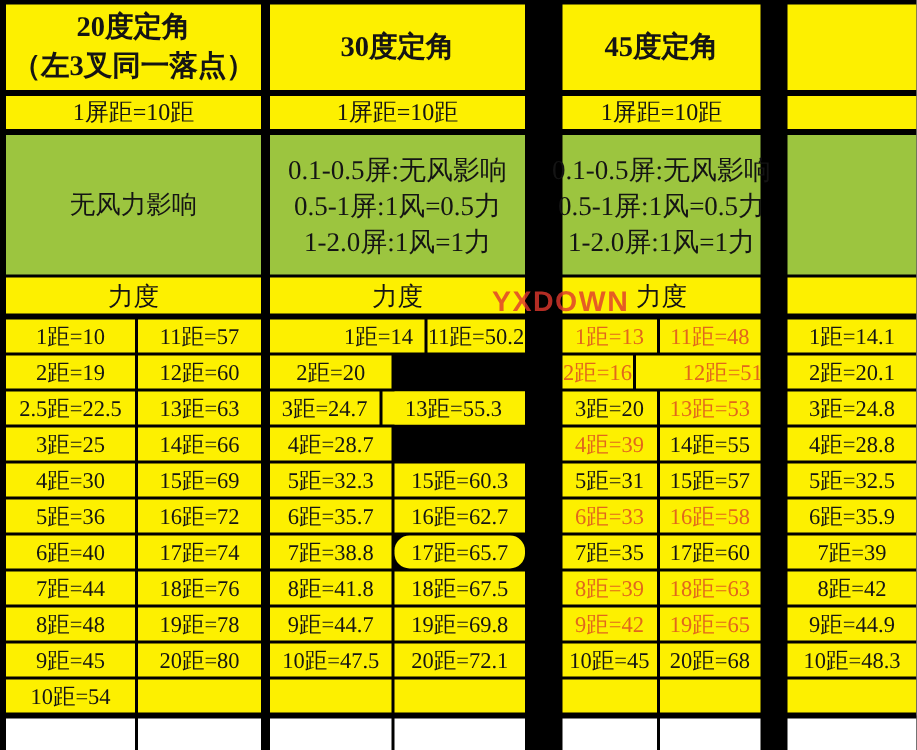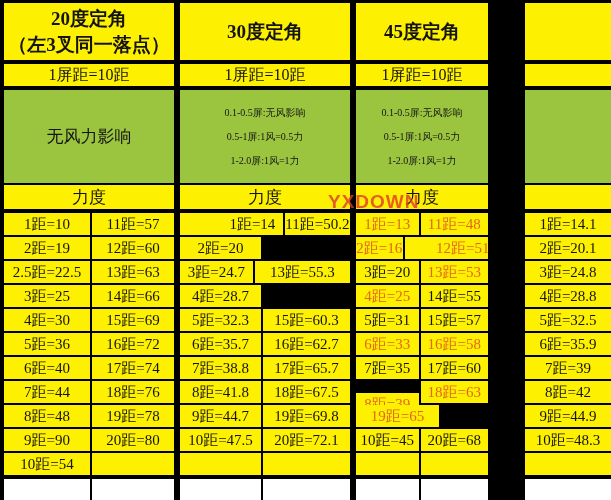--- a/index.html
+++ b/index.html
@@ -11,21 +11,21 @@
   }
   .col{position:absolute;top:0;height:500px;}
   .cell{
     background:var(--yellow,#FDF000);
     display:flex;flex-direction:column;justify-content:center;align-items:center;
     text-align:center;white-space:nowrap;box-sizing:border-box;
   }
   .c-head{height:57px;margin-top:3px;margin-bottom:4px;font-weight:bold;font-size:19px;line-height:26px;}
   .c-screen{height:22px;margin-bottom:4px;font-size:16px;}
   .c-wind{height:93px;margin-bottom:2px;background:var(--green,#9CC53F);font-size:17px;}
-  .c-wind.multi{font-size:10px;line-height:24px;}
+  .c-wind.multi{font-size:18px;line-height:24px;}
   .c-power{height:24px;margin-bottom:4px;font-size:17px;}
   .d-row{display:flex;gap:2px;height:22px;margin-bottom:2px;}
   .dcell{
     background:var(--yellow,#FDF000);height:22px;
     display:flex;justify-content:center;align-items:center;
     font-size:15px;white-space:nowrap;overflow:hidden;
   }
   .dcell.hl{color:var(--highlight,#E2671C);}
   .white-row{display:flex;gap:2px;height:25px;border-top:2px solid var(--border,#000);box-sizing:border-box;}
   .wcell{background:#fff;height:23px;}
@@ -84,21 +84,21 @@
         </div>
         <div class="d-row">
           <div class="dcell" style="width: 86px;">7距=44</div>
           <div class="dcell" style="width: 82px;">18距=76</div>
         </div>
         <div class="d-row">
           <div class="dcell" style="width: 86px;">8距=48</div>
           <div class="dcell" style="width: 82px;">19距=78</div>
         </div>
         <div class="d-row">
-          <div class="dcell" style="width: 86px;">9距=90</div>
+          <div class="dcell" style="width: 86px;">9距=45</div>
           <div class="dcell" style="width: 82px;">20距=80</div>
         </div>
         <div class="d-row">
           <div class="dcell" style="width: 86px;">10距=54</div>
           <div class="dcell" style="width: 82px;"></div>
         </div>
         <div class="white-row">
           <div class="wcell" style="width: 86px;"></div>
           <div class="wcell" style="width: 82px;"></div>
         </div>
@@ -135,21 +135,21 @@
         <div class="d-row">
           <div class="dcell" style="width: 81px;">5距=32.3</div>
           <div class="dcell" style="width: 87px;">15距=60.3</div>
         </div>
         <div class="d-row">
           <div class="dcell" style="width: 81px;">6距=35.7</div>
           <div class="dcell" style="width: 87px;">16距=62.7</div>
         </div>
         <div class="d-row">
           <div class="dcell" style="width: 81px;">7距=38.8</div>
-          <div class="dcell" style="width: 87px;">17距=65.7</div>
+          <div class="dcell" style="width: 87px; border-radius: 10px;">17距=65.7</div>
         </div>
         <div class="d-row">
           <div class="dcell" style="width: 81px;">8距=41.8</div>
           <div class="dcell" style="width: 87px;">18距=67.5</div>
         </div>
         <div class="d-row">
           <div class="dcell" style="width: 81px;">9距=44.7</div>
           <div class="dcell" style="width: 87px;">19距=69.8</div>
         </div>
         <div class="d-row">
@@ -160,21 +160,21 @@
           <div class="dcell" style="width: 81px;"></div>
           <div class="dcell" style="width: 87px;"></div>
         </div>
         <div class="white-row">
           <div class="wcell" style="width: 81px;"></div>
           <div class="wcell" style="width: 87px;"></div>
         </div>
       </div>
   </div>
 
-  <div class="col" style="left:356px;width:132px;">
+  <div class="col" style="left:375px;width:132px;">
     <div class="cell c-head">
         <div>45度定角</div>
       </div>
     <div class="cell c-screen">1屏距=10距</div>
     <div class="cell c-wind multi">
         <div>0.1-0.5屏:无风影响</div>
         <div>0.5-1屏:1风=0.5力</div>
         <div>1-2.0屏:1风=1力</div>
       </div>
     <div class="cell c-power">力度</div>
@@ -185,40 +185,41 @@
         </div>
         <div class="d-row">
           <div class="dcell hl" style="width: 77px;">2距=16</div>
           <div class="dcell hl" style="width: 83px; padding-left: 33px;">12距=51</div>
         </div>
         <div class="d-row">
           <div class="dcell" style="width: 77px;">3距=20</div>
           <div class="dcell hl" style="width: 83px;">13距=53</div>
         </div>
         <div class="d-row">
-          <div class="dcell hl" style="width: 77px;">4距=25</div>
+          <div class="dcell hl" style="width: 77px;">4距=39</div>
           <div class="dcell" style="width: 83px;">14距=55</div>
         </div>
         <div class="d-row">
           <div class="dcell" style="width: 77px;">5距=31</div>
           <div class="dcell" style="width: 83px;">15距=57</div>
         </div>
         <div class="d-row">
           <div class="dcell hl" style="width: 77px;">6距=33</div>
           <div class="dcell hl" style="width: 83px;">16距=58</div>
         </div>
         <div class="d-row">
           <div class="dcell" style="width: 77px;">7距=35</div>
           <div class="dcell" style="width: 83px;">17距=60</div>
         </div>
         <div class="d-row">
-          <div class="dcell hl" style="width: 77px; margin-top: 12px;">8距=39</div>
+          <div class="dcell hl" style="width: 77px;">8距=39</div>
           <div class="dcell hl" style="width: 83px;">18距=63</div>
         </div>
         <div class="d-row">
+          <div class="dcell hl" style="width: 77px;">9距=42</div>
           <div class="dcell hl" style="width: 83px;">19距=65</div>
         </div>
         <div class="d-row">
           <div class="dcell" style="width: 77px;">10距=45</div>
           <div class="dcell" style="width: 83px;">20距=68</div>
         </div>
         <div class="d-row">
           <div class="dcell" style="width: 77px;"></div>
           <div class="dcell" style="width: 83px;"></div>
         </div>

